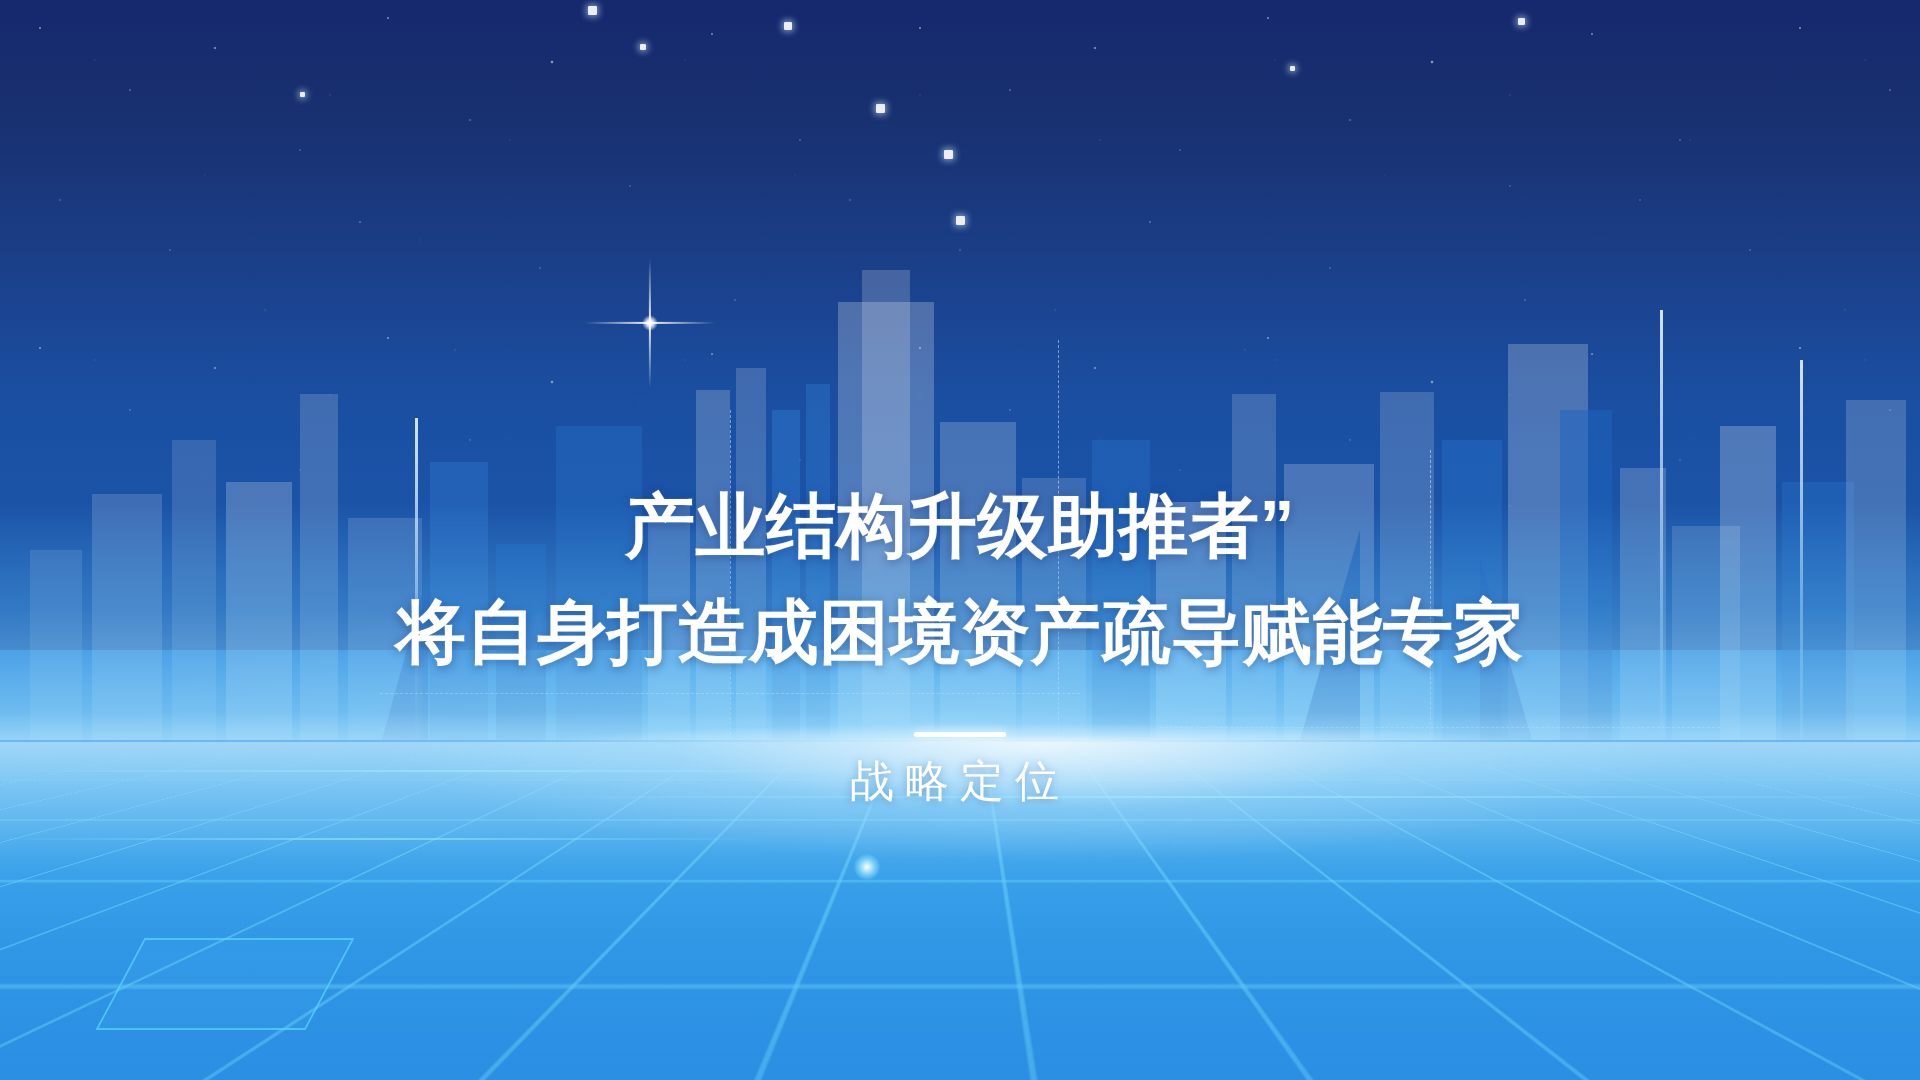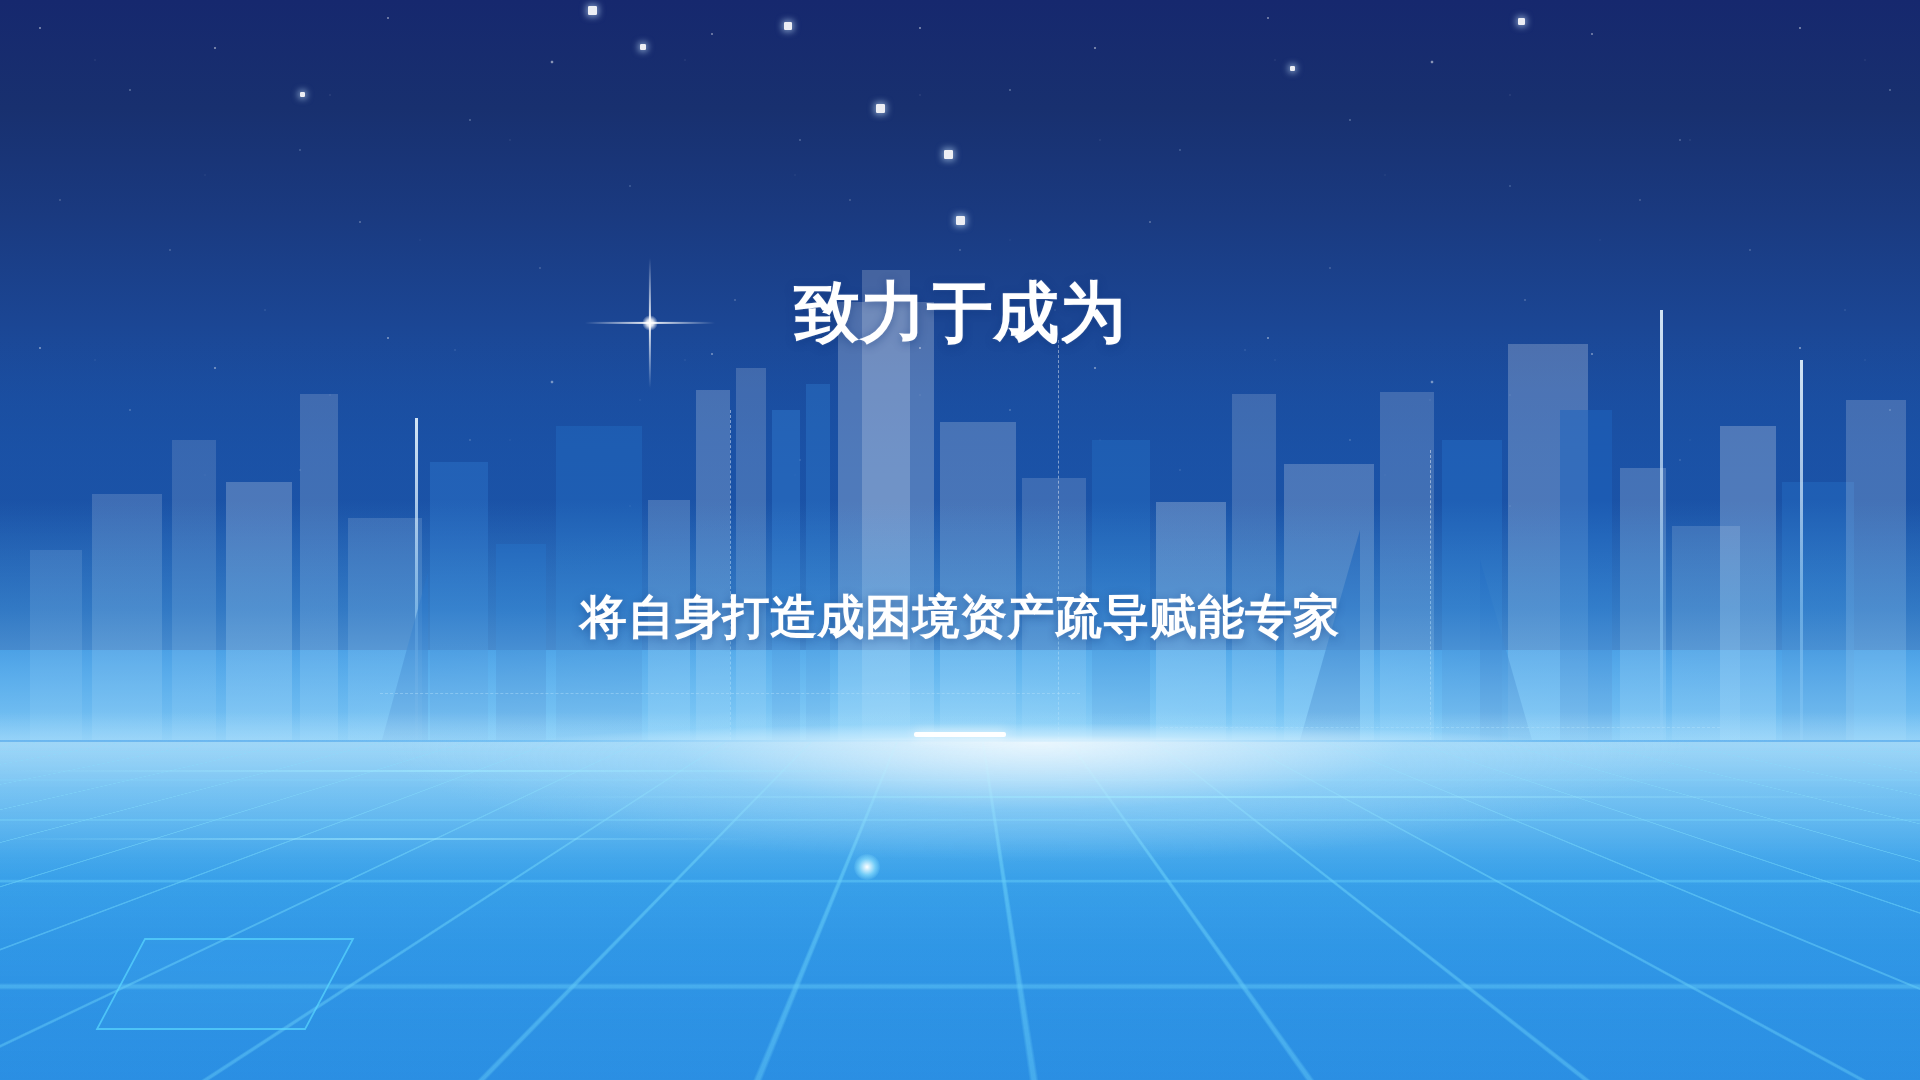--- a/index.html
+++ b/index.html
@@ -127,21 +127,21 @@
   
   .text-block { position:absolute; left:0; top:0; width:1920px; height:1080px; }
   .tline {
     position:absolute; left:0; width:1920px; text-align:center; color:#ffffff;
     font-weight:bold; letter-spacing:.5px; white-space:nowrap;
     text-shadow:0 2px 10px rgba(12,48,120,.45), 0 0 2px rgba(255,255,255,.25);
   }
   #line1 { top:268px; font-size:66px; }
   #line2 { top:374px; font-size:70px; }
   #line3 { top:480px; font-size:70px; }
-  #line4 { top:586px; font-size:47px; }
+  #line4 { top:586px; font-size:70px; }
 
   .divider { position:absolute; top:732px; left:50%; transform:translateX(-50%);
      width:92px; height:5px; background:#ffffff; border-radius:2px;
      box-shadow:0 0 12px rgba(255,255,255,.8); }
 
   .subtitle { position:absolute; top:752px; left:0; width:1920px; text-align:center;
      color:#ffffff; font-size:44px; letter-spacing:11px; font-weight:400;
      text-shadow:0 1px 8px rgba(20,90,170,.45); }
 </style>
 </head>
@@ -229,19 +229,20 @@
     <div class="floor-streak" style="left:0;   top:28px;  width:900px;"></div>
     <div class="floor-streak" style="left:520px; top:54px; width:1400px;"></div>
     <div class="floor-streak" style="left:0;   top:96px;  width:760px;"></div>
     <div class="hexwire" style="left:120px; top:196px; width:210px; height:92px;
          transform:skewX(-28deg); border-color:rgba(90,215,255,.7); background:rgba(110,220,255,.05);"></div>
     <div style="position:absolute; left:854px; top:112px; width:26px; height:26px; border-radius:50%;
          background:radial-gradient(circle, #ffffff 0%, rgba(140,225,255,.65) 45%, rgba(120,215,255,0) 75%);"></div>
   </div>
 
   <div class="text-block">
-    <div class="tline" id="line1">致力于成为</div>
+    <div class="tline" id="line3">产业结构升级助推者”</div>
     <div class="tline" id="line4">将自身打造成困境资产疏导赋能专家</div>
 
     <div class="divider"></div>
+    <div class="subtitle">战略定位</div>
   </div>
 
 </div>
 
 </body></html>

